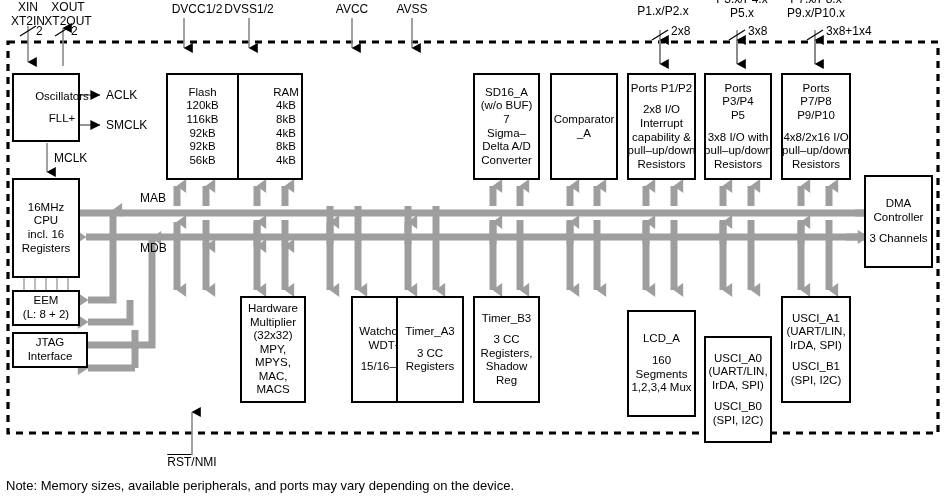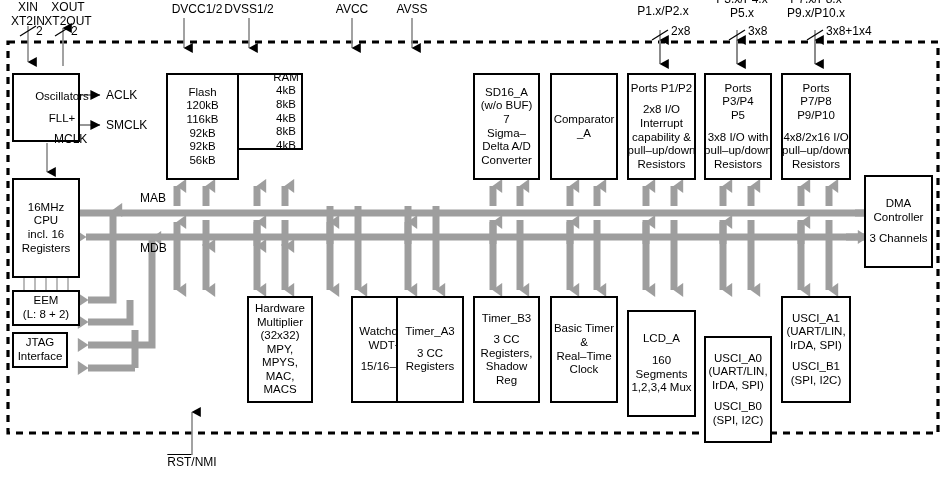--- a/index.html
+++ b/index.html
@@ -192,63 +192,64 @@
   </div>
   <div class="lbl" style="left:748px;top:24px;">3x8</div>
 
   <div class="lbl c" style="left:816px;top:-8px;">
     <span>P7.x/P8.x</span><br><span>P9.x/P10.x</span>
   </div>
   <div class="lbl" style="left:826px;top:24px;">3x8+1x4</div>
 
   <div class="lbl" style="left:106px;top:88px;">ACLK</div>
   <div class="lbl" style="left:106px;top:118px;">SMCLK</div>
-  <div class="lbl" style="left:54px;top:132px;">MCLK</div>
+  <div class="lbl" style="left:54px;top:151px;">MCLK</div>
 
   <div class="lbl" style="left:140px;top:191px;">MAB</div>
   <div class="lbl" style="left:140px;top:241px;">MDB</div>
 
   <div class="lbl c" style="left:192px;top:455px;">
     <span class="ovl" style="text-decoration:overline;">RST</span><span>/NMI</span>
   </div>
 
+  <div class="note">Note: Memory sizes, available peripherals, and ports may vary depending on the device.</div>
 
   <div class="blk" style="left:12px;top:73px;width:68px;height:69px;padding-left:32px;">
     <span class="ln">Oscillators</span>
     <span class="gap"></span>
     <span class="ln">FLL+</span>
   </div>
 
   <div class="blk" style="left:12px;top:178px;width:68px;height:100px;">
     <span class="ln">16MHz</span>
     <span class="ln">CPU</span>
     <span class="ln">incl. 16</span>
     <span class="ln">Registers</span>
   </div>
 
   <div class="blk" style="left:12px;top:290px;width:68px;height:36px;">
     <span class="ln">EEM</span>
     <span class="ln">(L: 8 + 2)</span>
   </div>
 
-  <div class="blk" style="left:12px;top:332px;width:56px;height:36px;">
+  <div class="blk" style="left:12px;top:332px;width:76px;height:36px;">
     <span class="ln">JTAG</span>
     <span class="ln">Interface</span>
   </div>
 
   <div class="blk" style="left:166px;top:73px;width:73px;height:107px;">
     <span class="ln">Flash</span>
     <span class="ln">120kB</span>
     <span class="ln">116kB</span>
     <span class="ln">92kB</span>
     <span class="ln">92kB</span>
     <span class="ln">56kB</span>
   </div>
 
-  <div class="blk" style="left:237px;top:73px;width:66px;height:77px;padding-left:32px;">
+  <div class="blk" style="left:237px;top:73px;width:66px;height:107px;padding-left:32px;">
     <span class="ln">RAM</span>
     <span class="ln">4kB</span>
     <span class="ln">8kB</span>
     <span class="ln">4kB</span>
     <span class="ln">8kB</span>
     <span class="ln">4kB</span>
   </div>
 
   <div class="blk" style="left:473px;top:73px;width:67px;height:107px;justify-content:center;">
     <span class="ln">SD16_A</span>
@@ -295,21 +296,21 @@
   </div>
 
   <div class="blk" style="left:864px;top:175px;width:69px;height:93px;">
     <span class="ln">DMA</span>
     <span class="ln">Controller</span>
     <span class="gap"></span>
     <span class="ln">3 Channels</span>
   </div>
 
 
-  <div class="blk" style="left:247px;top:296px;width:66px;height:107px;text-align:center;">
+  <div class="blk" style="left:240px;top:296px;width:66px;height:107px;text-align:center;">
     <span class="ln">Hardware</span>
     <span class="ln">Multiplier</span>
     <span class="ln">(32x32)</span>
     <span class="ln">MPY,</span>
     <span class="ln">MPYS,</span>
     <span class="ln">MAC,</span>
     <span class="ln">MACS</span>
   </div>
 
   <div class="blk" style="left:318px;top:296px;width:68px;height:107px;margin-left:33px;">
@@ -328,26 +329,20 @@
 
   <div class="blk" style="left:473px;top:296px;width:67px;height:107px;">
     <span class="ln">Timer_B3</span>
     <span class="gap"></span>
     <span class="ln">3 CC</span>
     <span class="ln">Registers,</span>
     <span class="ln">Shadow</span>
     <span class="ln">Reg</span>
   </div>
 
-  <div class="blk" style="left:550px;top:296px;width:68px;height:107px;">
-    <span class="ln">Basic Timer</span>
-    <span class="ln">&amp;</span>
-    <span class="ln">Real–Time</span>
-    <span class="ln">Clock</span>
-  </div>
 
   <div class="blk" style="left:627px;top:310px;width:69px;height:107px;">
     <span class="ln">LCD_A</span>
     <span class="gap"></span>
     <span class="ln">160</span>
     <span class="ln">Segments</span>
     <span class="ln">1,2,3,4 Mux</span>
   </div>
 
   <div class="blk" style="left:704px;top:296px;width:68px;height:107px;margin-top:40px;">

